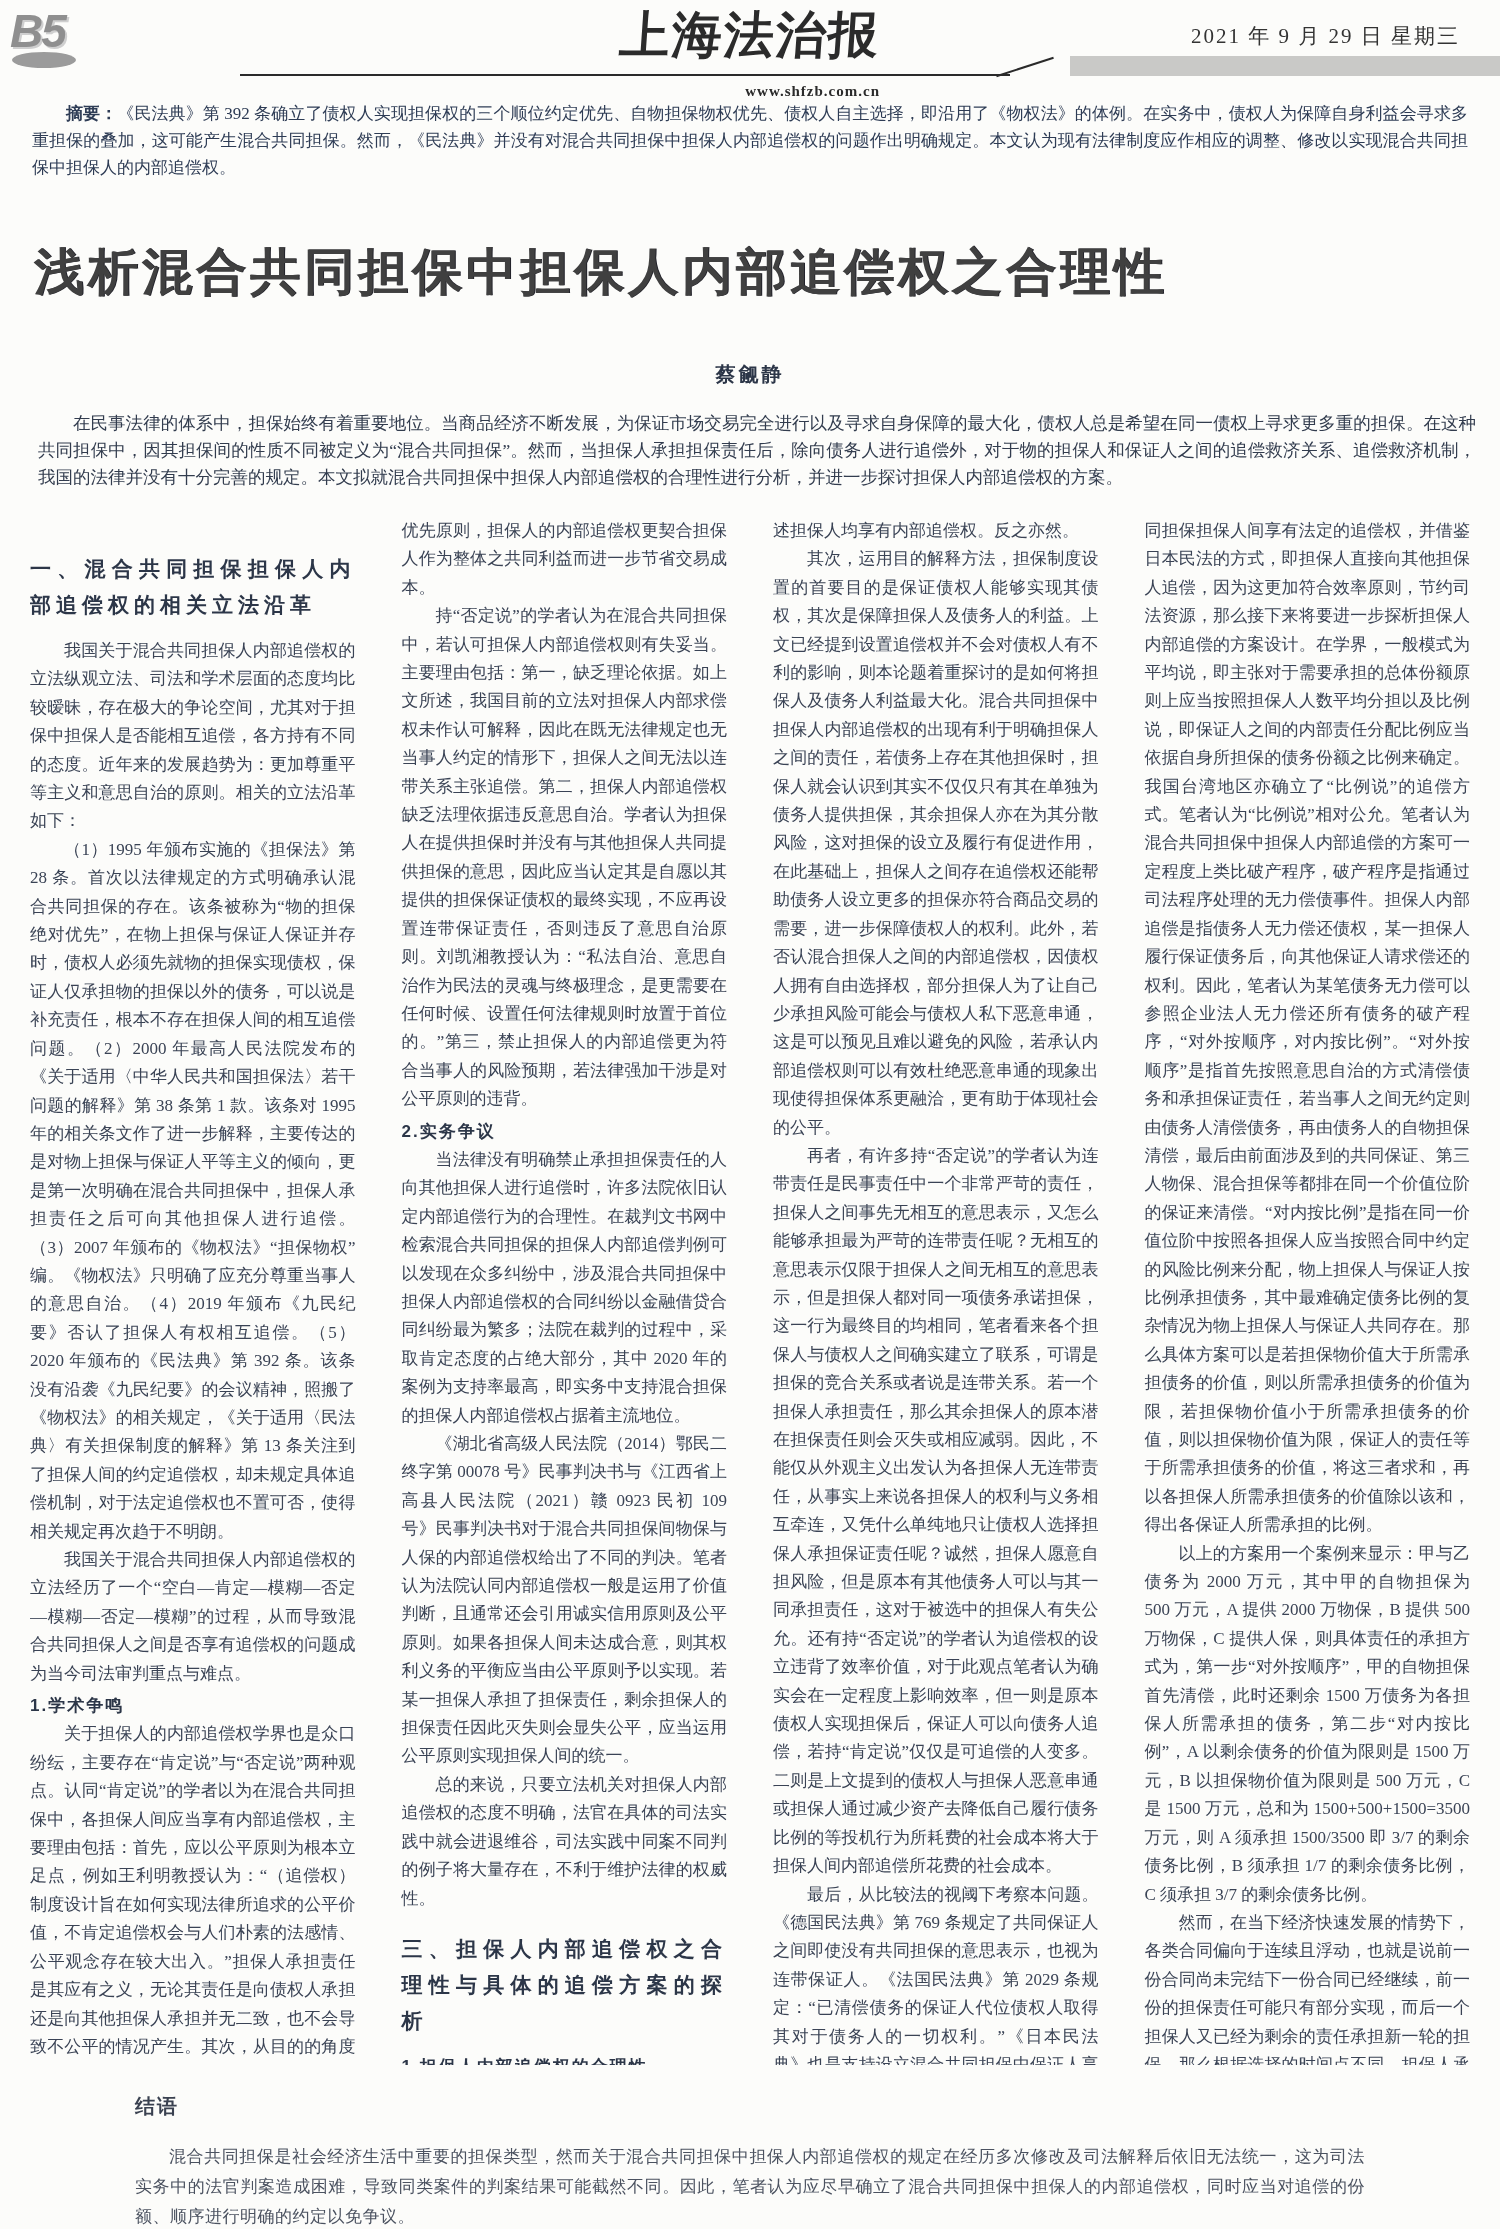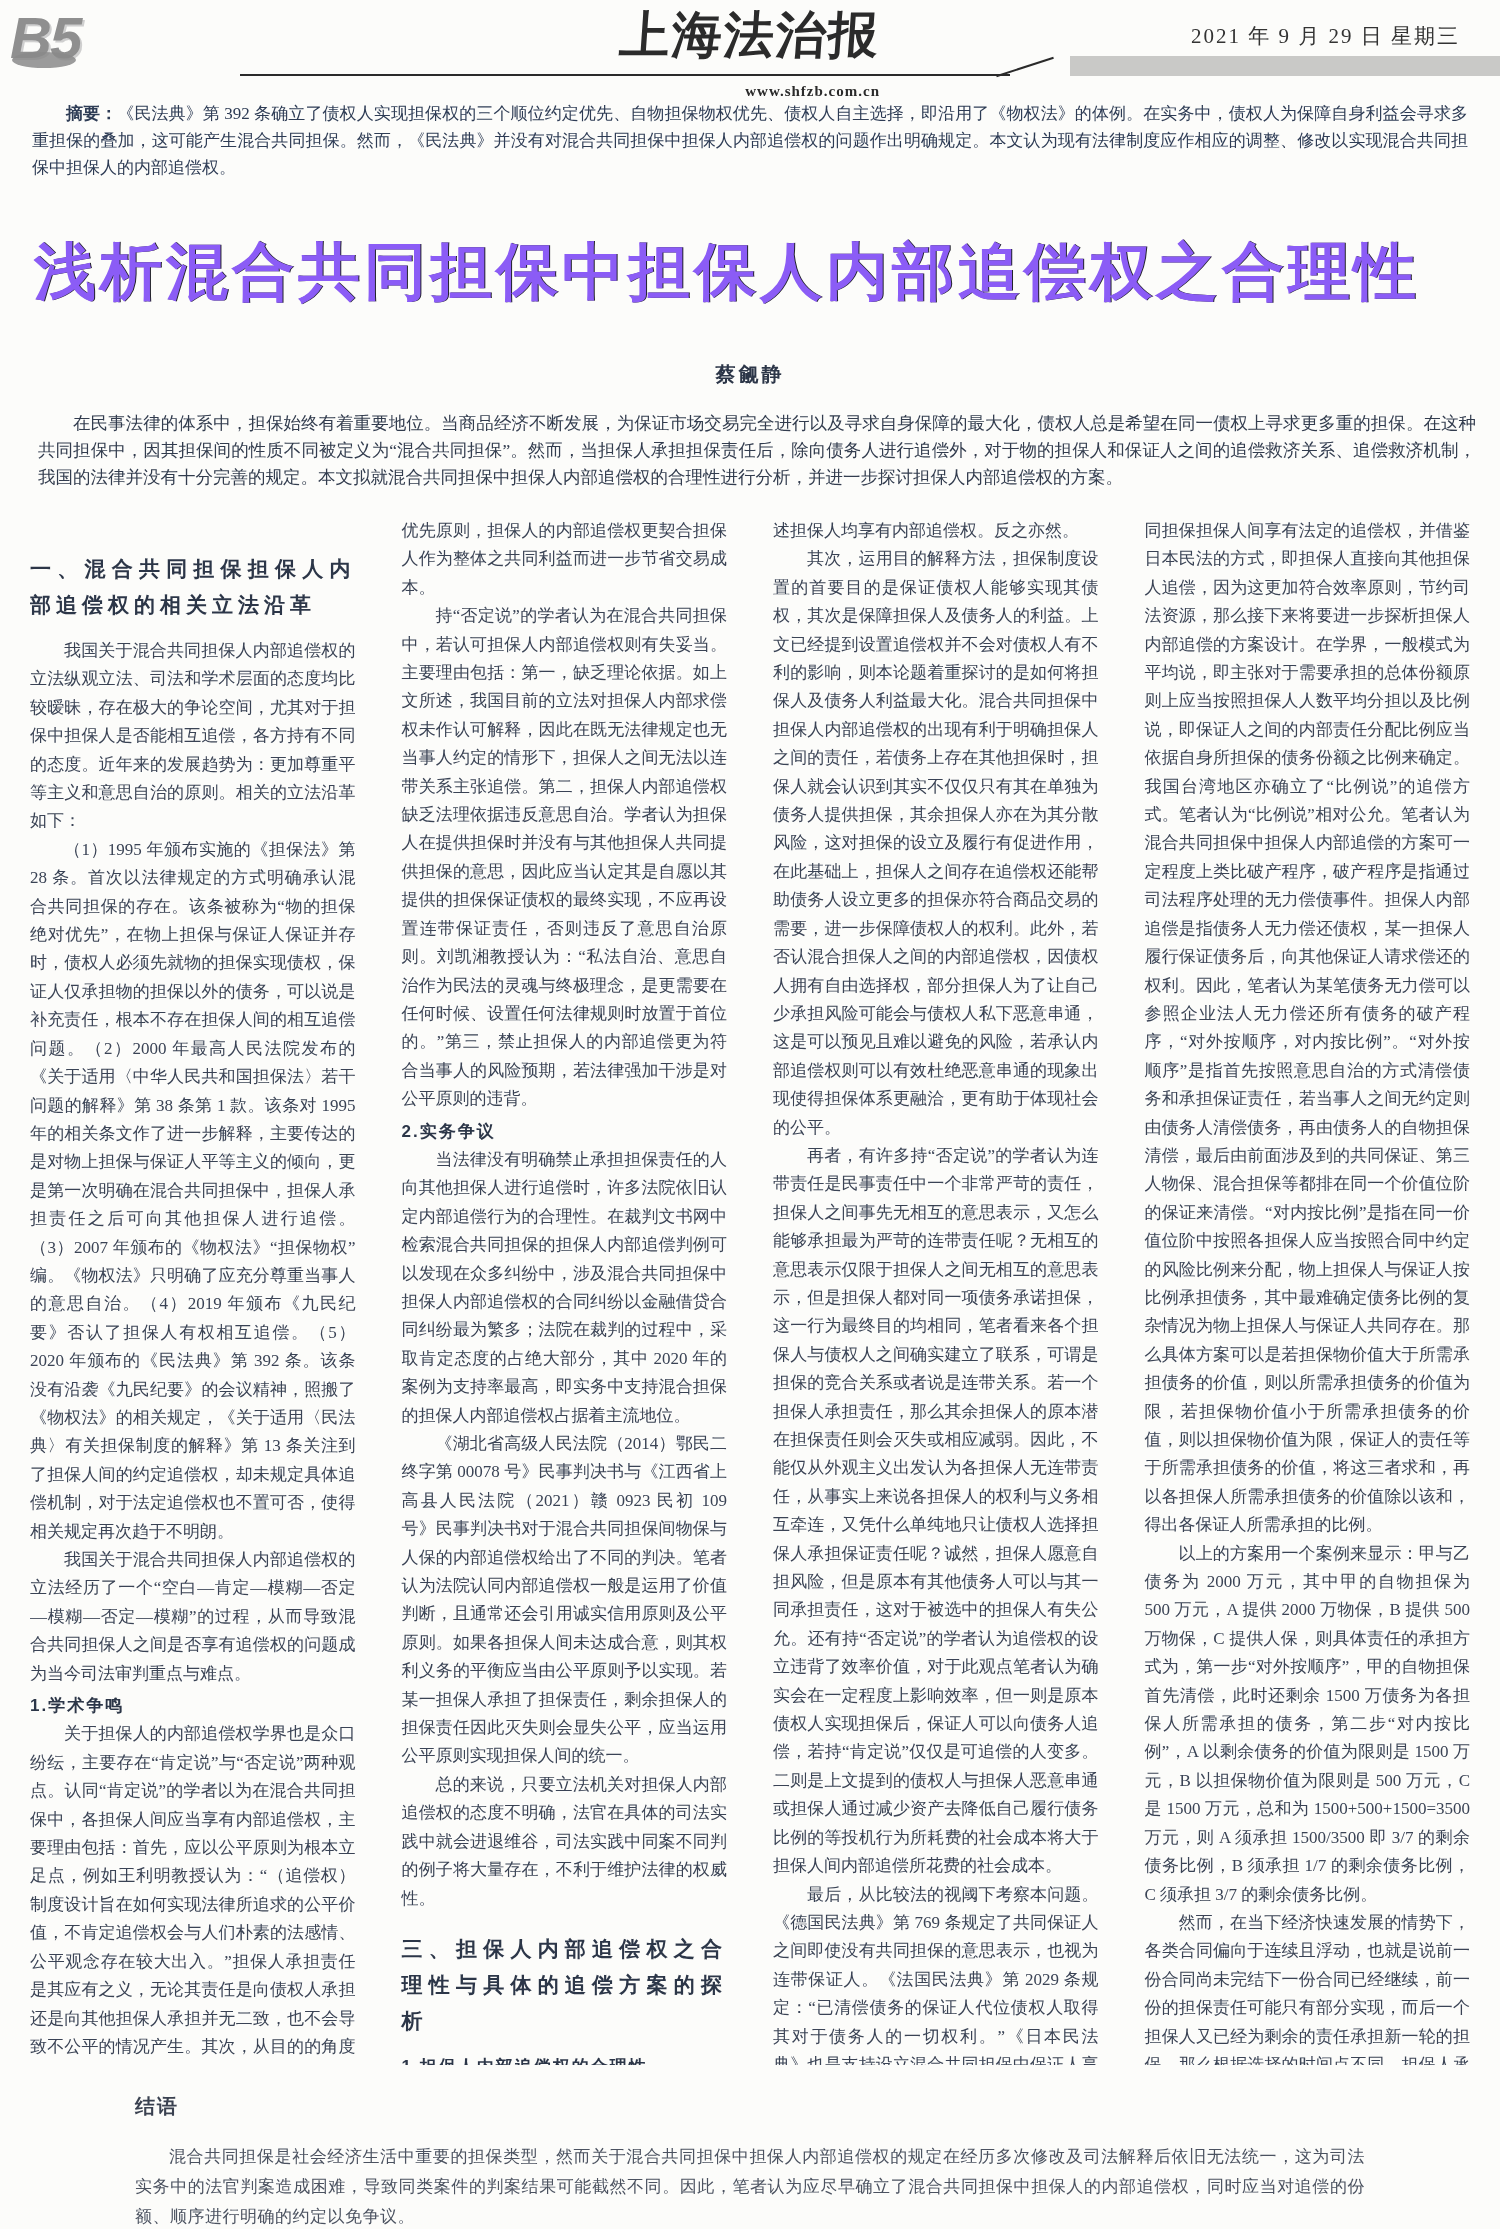--- a/index.html
+++ b/index.html
@@ -8,21 +8,21 @@
     position:relative; width:1500px; height:2229px; margin:0 auto;
     background:#fcfcfa; color:#3a4355; overflow:hidden;
     font-family:"Liberation Serif","DejaVu Serif",serif;
   }
   
   .header { position:relative; height:78px; }
   .header-left { position:absolute; left:10px; top:4px; display:flex; align-items:flex-start; }
   .badge-wrap { position:relative; width:78px; height:70px; }
   .badge {
     font-family:"Liberation Sans","DejaVu Sans",sans-serif;
-    font-size:58px; font-weight:bold; font-style:italic; color:#8f8f8f;
+    font-size:46px; font-weight:bold; font-style:italic; color:#8f8f8f;
     text-shadow:2px 2px 0 #cfcfcf; letter-spacing:-2px;
   }
   .badge-shadow { position:absolute; left:2px; top:48px; width:64px; height:16px;
     background:#8a8a8a; border-radius:50%; opacity:.85; }
   .section-block { margin-left:16px; }
   .section-title { font-size:38px; font-weight:bold; color:#222; letter-spacing:4px;
     font-family:"Liberation Sans","DejaVu Sans",sans-serif; line-height:44px; }
   .editor-line { font-size:14px; font-weight:bold; color:#333; margin-top:4px; letter-spacing:1px; }
   .header-rule { position:absolute; left:240px; top:74px; width:770px; height:2px; background:#2a2a2a; }
   .header-rule-diag { position:absolute; left:995px; top:66px; width:60px; height:2px; background:#2a2a2a;
@@ -32,21 +32,21 @@
     transform:skewX(-4deg); font-family:"Liberation Serif","DejaVu Serif",serif; }
   .masthead-site { font-size:15px; font-weight:bold; color:#2b2b2b; letter-spacing:1px; margin-top:14px;text-align:right; }
   .header-date { position:absolute; right:40px; top:22px; font-size:21px; color:#333; letter-spacing:2px; }
   .header-grey-bar { position:absolute; right:0; top:56px; width:430px; height:20px; background:#c9c9c7; }
   
   .abstract { margin:22px 32px 0 32px; font-size:17px; line-height:27px; color:#2e3c55;
     text-align:justify; }
   .abstract .label { font-weight:bold; margin-left:2em;margin-top:28px; }
   
   .headline {
-    margin:16px 34px 0 34px; font-size:62px; font-weight:bold; color:#8b5cf6;
+    margin:16px 34px 0 34px; font-size:50px; font-weight:bold; color:#404040;
     letter-spacing:4px; white-space:nowrap; line-height:150px;
     font-family:"Liberation Sans","DejaVu Sans",sans-serif;
     text-shadow:1px 0 0 #23232b;
   }
   .author { text-align:center; font-size:20px; font-weight:bold; color:#2c3648;
     margin-top:14px; letter-spacing:3px; }
   
   .intro { margin:22px 24px 0 38px; font-size:17.5px; line-height:27px; color:#323c4e;
     text-align:justify; text-indent:2em; }
   

